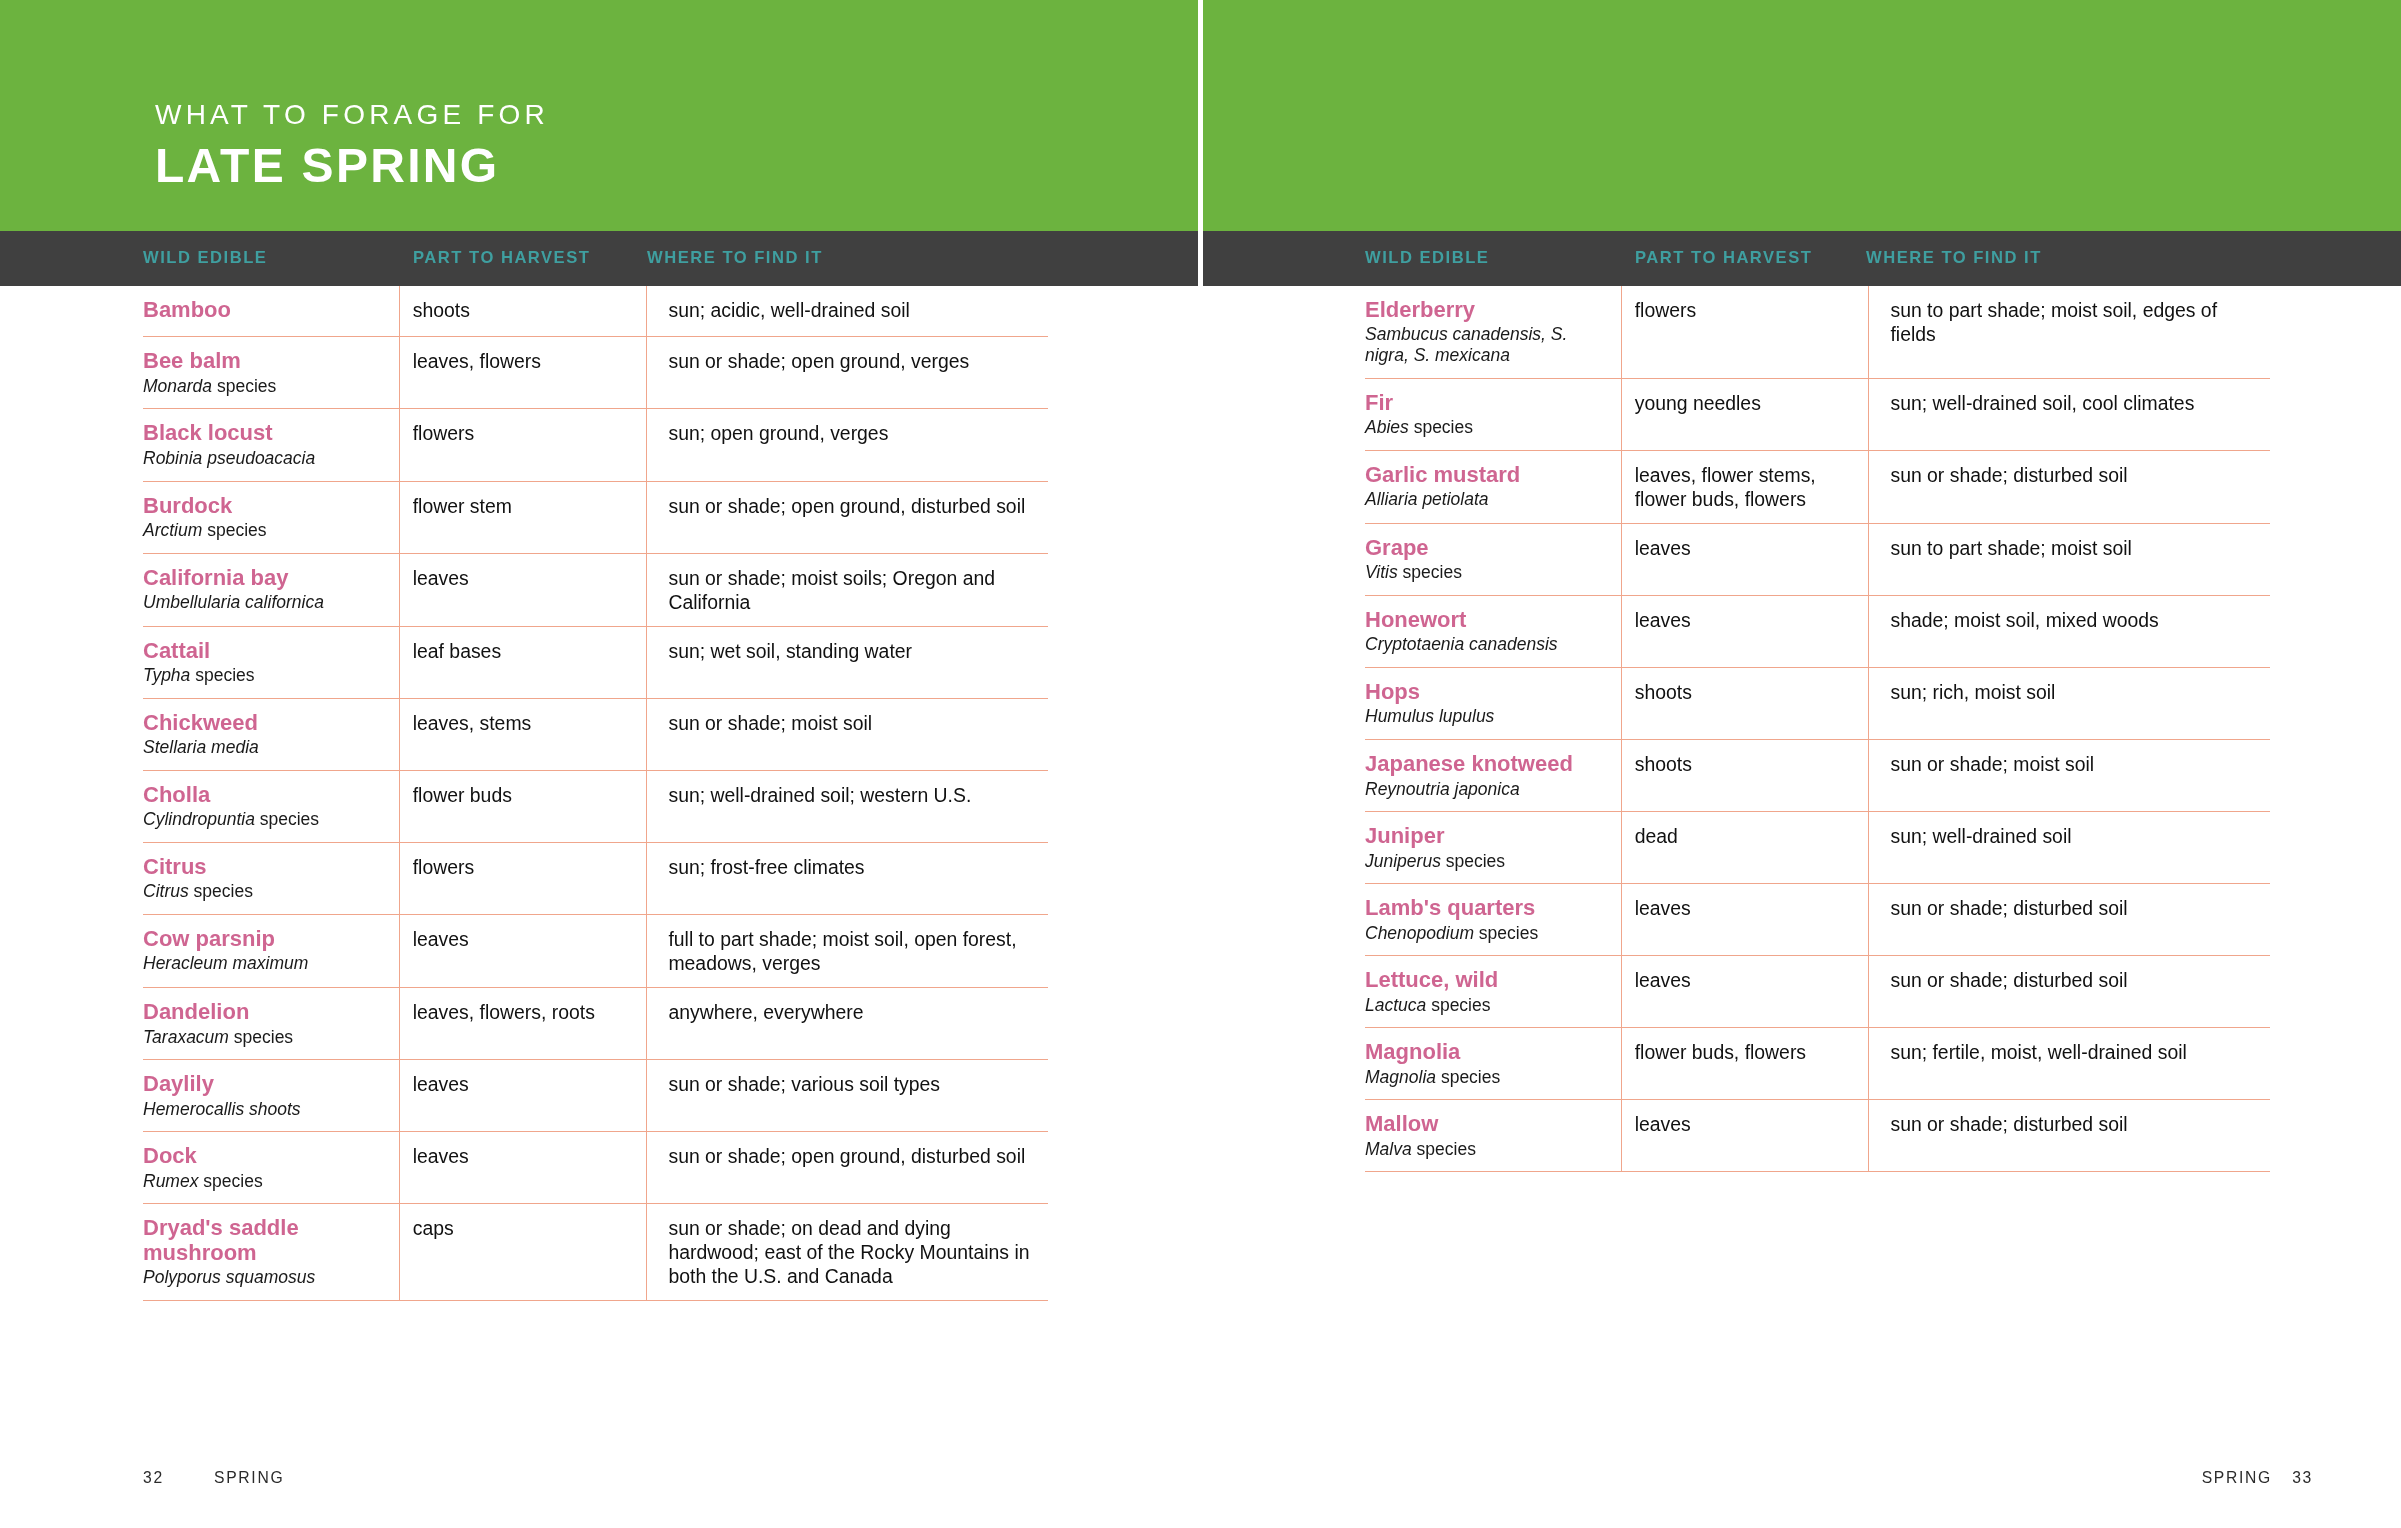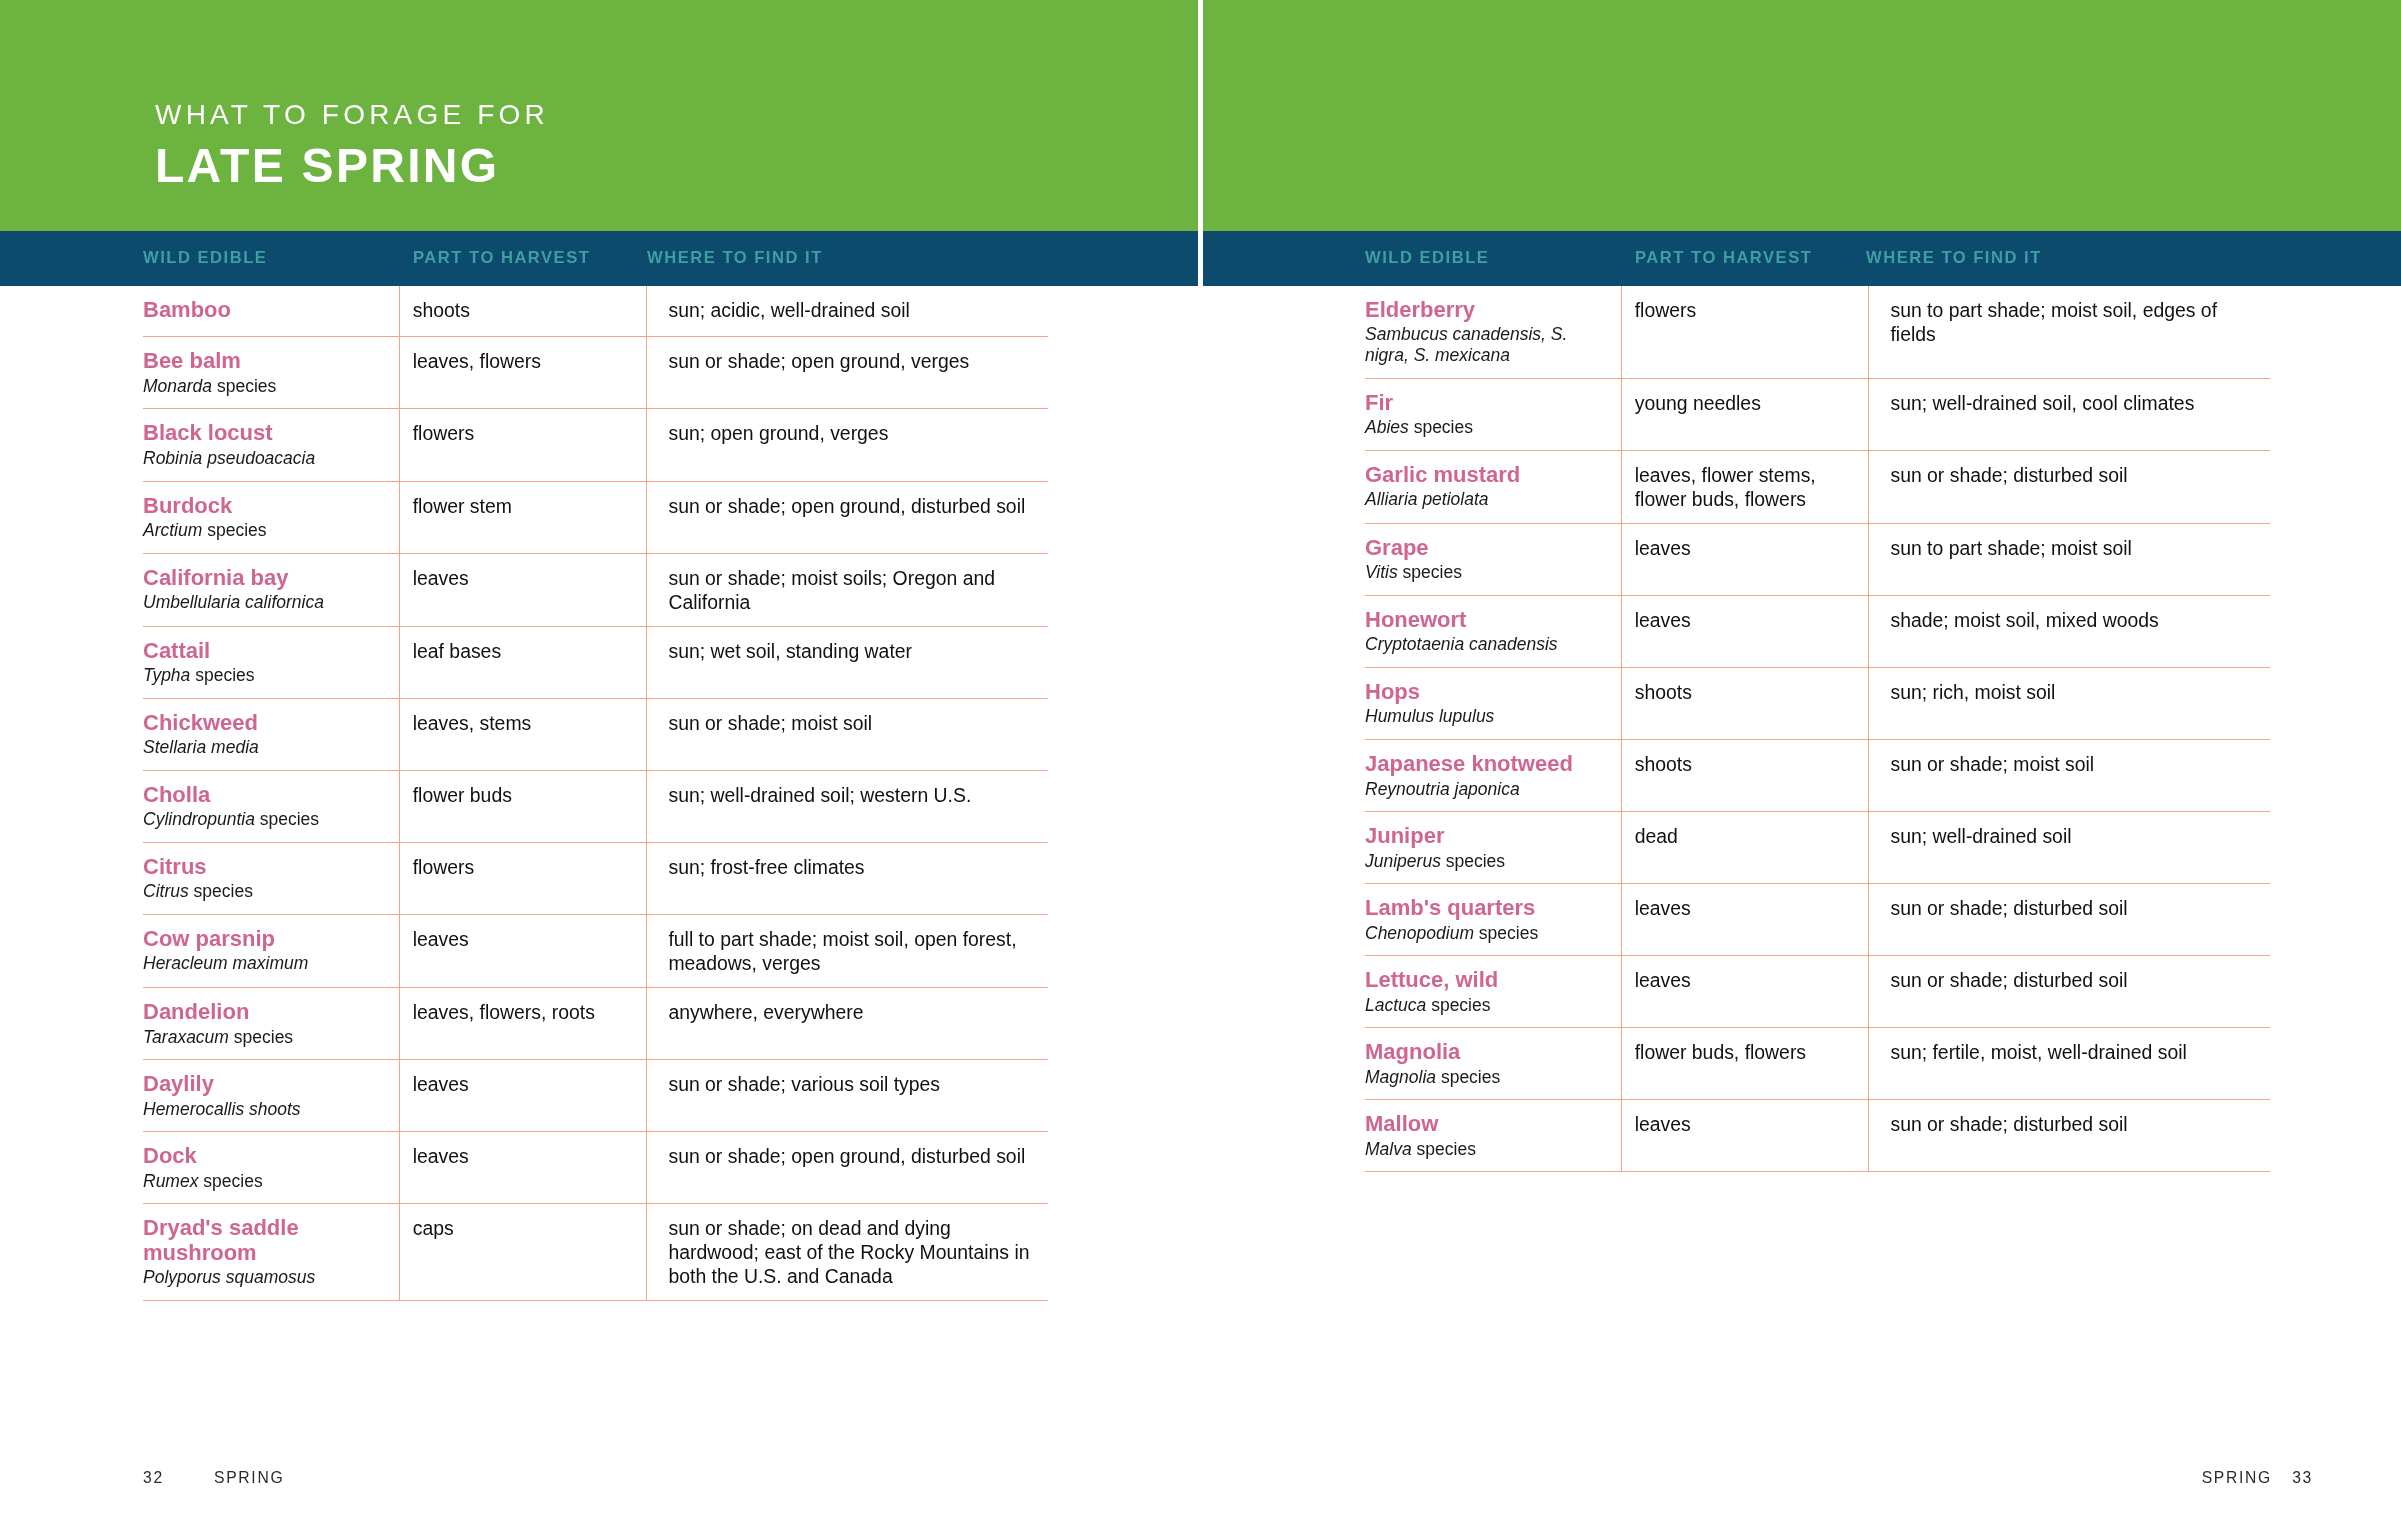--- a/index.html
+++ b/index.html
@@ -58,21 +58,21 @@
     margin-top: 7.4px;
   }
 
   
   .colhead-band {
     position: absolute;
     left: 0;
     top: 231px;
     width: 2401px;
     height: 55px;
-    background: #0c4a6e;
+    background: #404040;
   }
   .colhead-band .gutter {
     position: absolute;
     left: 1198px;
     top: 0;
     width: 4.6px;
     height: 55px;
     background: #ffffff;
   }
   .colhead {

